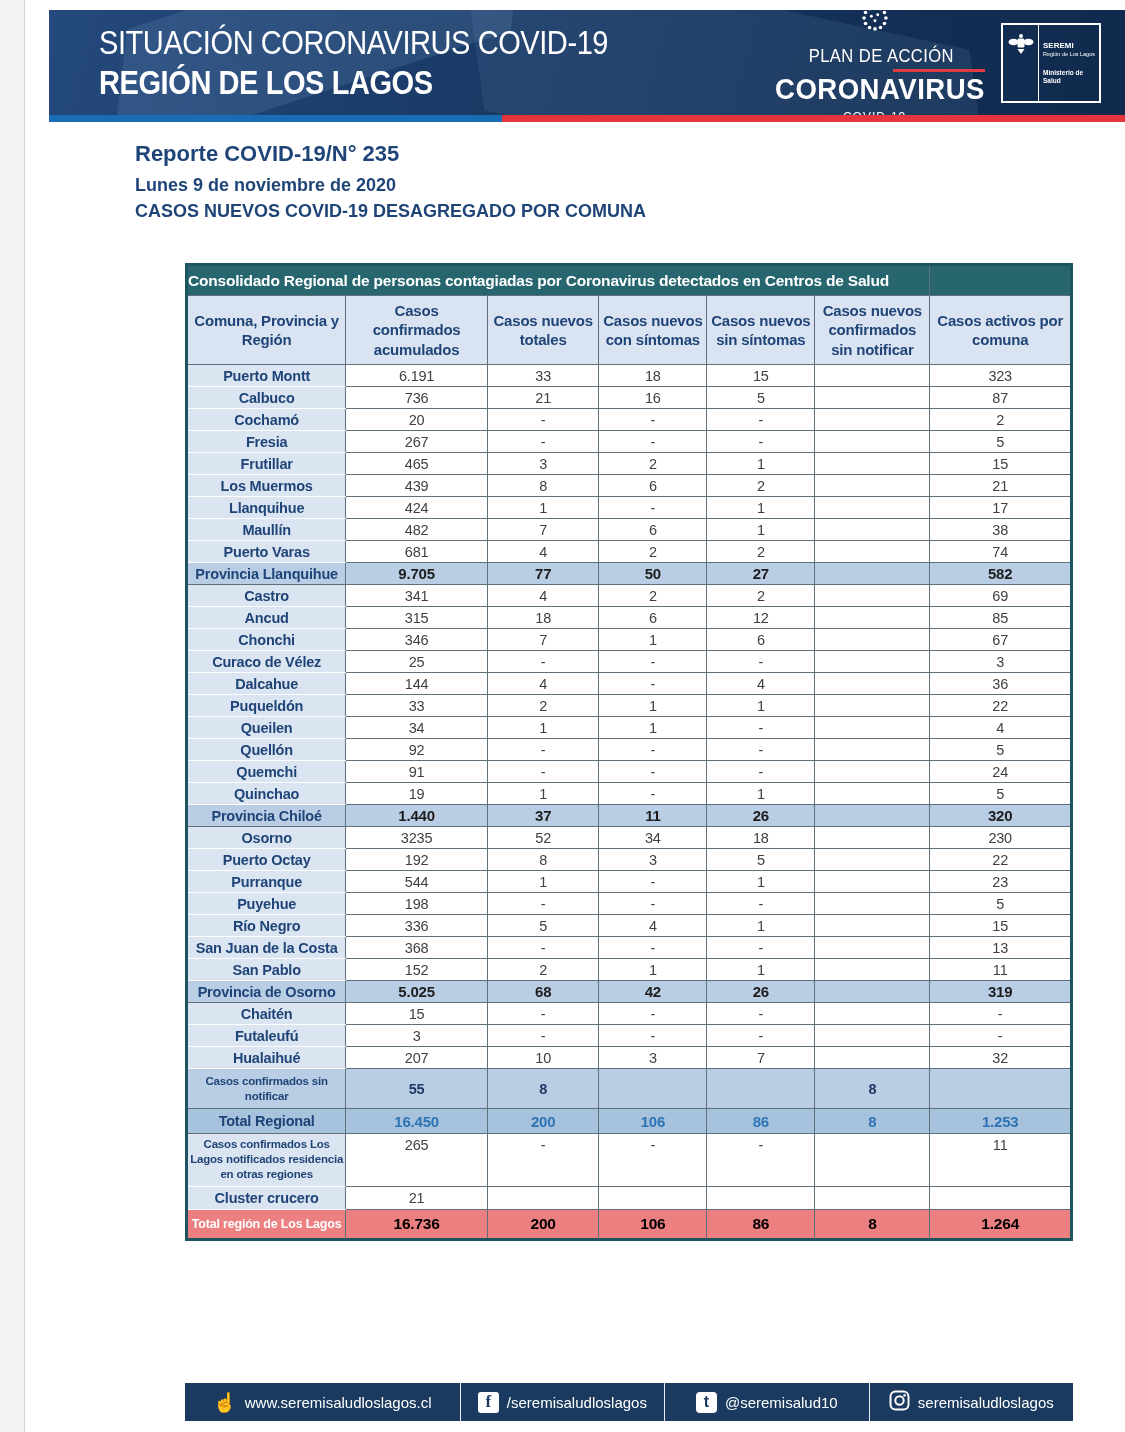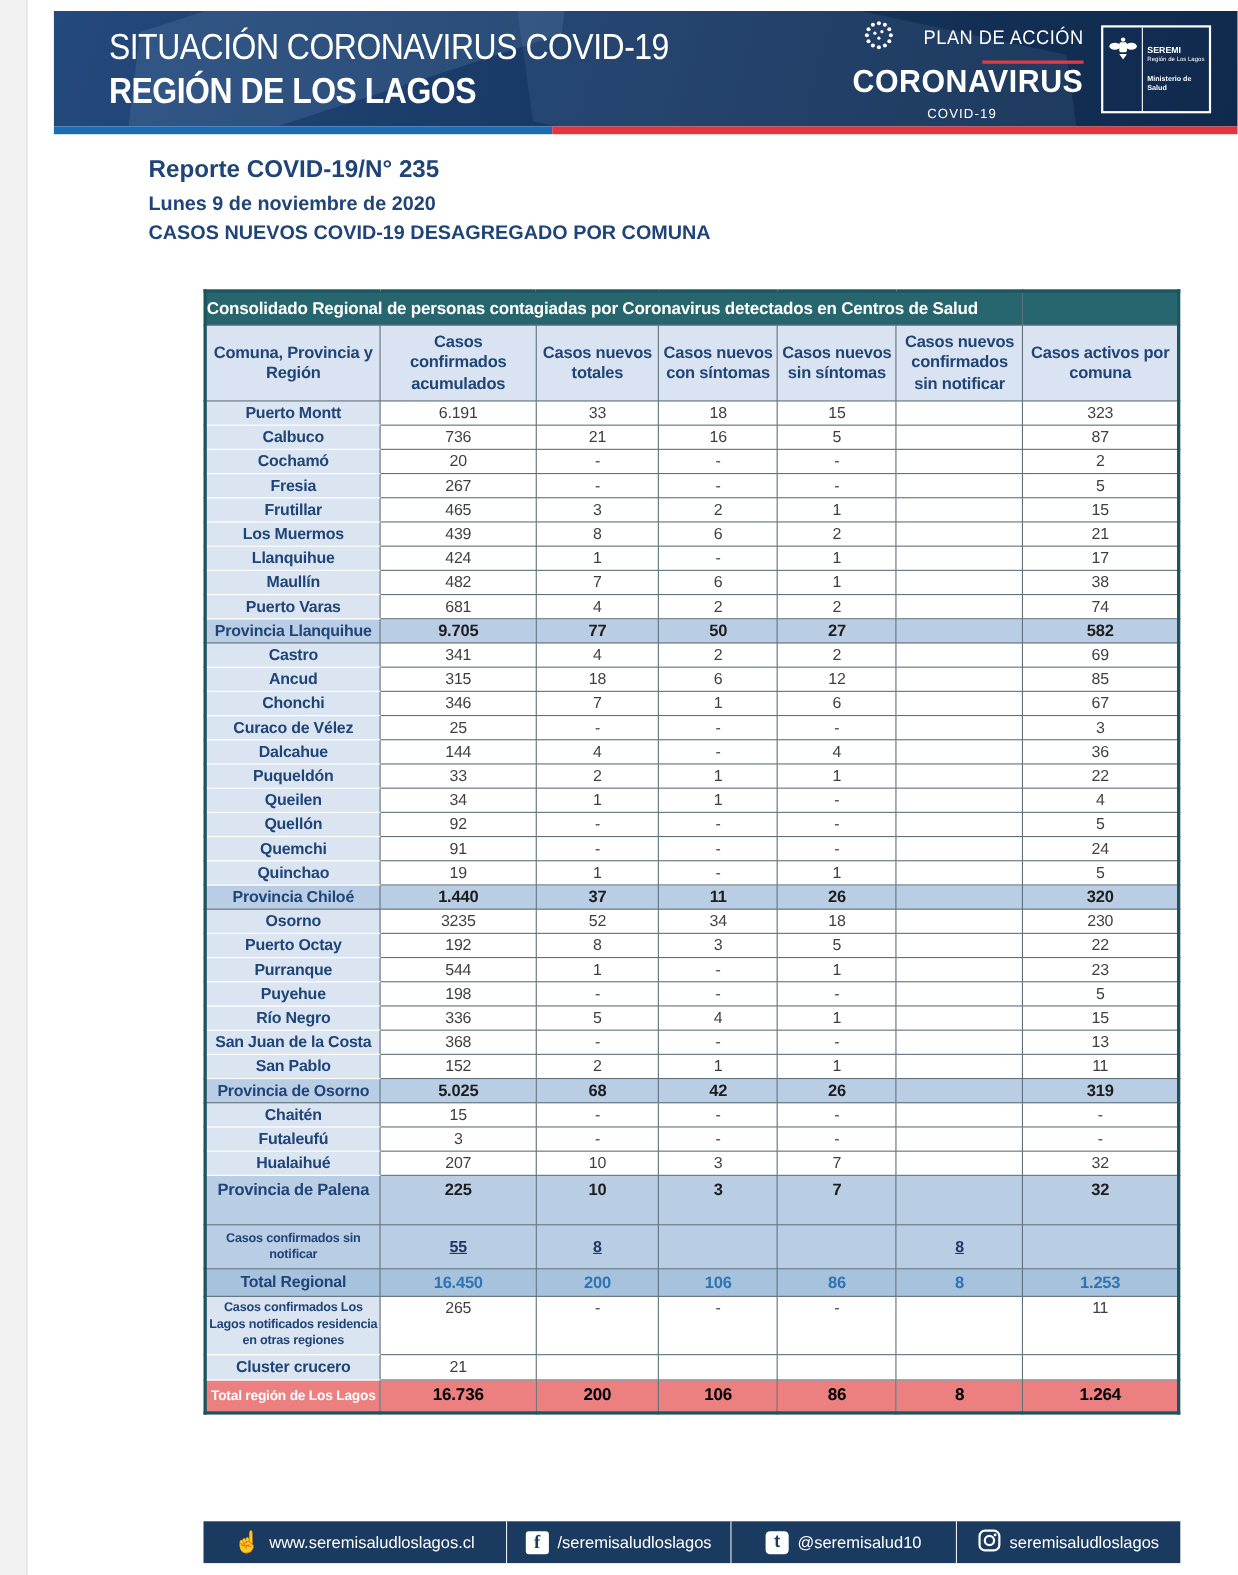--- a/index.html
+++ b/index.html
@@ -24,21 +24,21 @@
   }
   .banner:after {
     content:""; position:absolute; right:140px; top:-10px; width:520px; height:160px;
     background:rgba(130,165,205,0.12); transform:rotate(12deg) skewX(20deg);
   }
   .banner-titles { position:relative; z-index:2; padding-left:50px; color:#fff; }
   .banner-line1 { font-size:33px; letter-spacing:-0.5px; transform:scaleX(0.88); transform-origin:left center; white-space:nowrap; }
   .banner-line2 { font-size:33px; font-weight:bold; letter-spacing:-0.5px; transform:scaleX(0.88); transform-origin:left center; white-space:nowrap; margin-top:2px; }
   .banner-right { position:relative; z-index:2; display:flex; align-items:center; gap:16px; padding-right:26px; }
   .plan-block { color:#fff; text-align:right; }
-  .plan-top { display:flex; align-items:center; justify-content:flex-end; gap:8px; }
+  .plan-top { display:flex; align-items:center; justify-content:flex-end; gap:8px;flex-direction:column; }
   .plan-label { font-size:18px; letter-spacing:0.5px; transform:scaleX(0.92); transform-origin:right center; white-space:nowrap; }
   .plan-underline { width:92px; height:3px; background:#e03a42; margin:2px 0 0 auto; }
   .plan-title { font-size:29px; font-weight:bold; letter-spacing:0.5px; transform:scaleX(0.95); transform-origin:right center; margin-top:1px; }
   .plan-sub { font-size:12px; letter-spacing:1px; margin-top:4px;text-align:center; }
   .gov-box { width:100px; height:80px; border:2px solid #fff; display:flex; }
   .gov-emblem { width:36px; border-right:1.5px solid #fff; display:flex; align-items:flex-start; justify-content:center; padding-top:8px; }
   .gov-text { flex:1; color:#fff; padding:16px 4px; display:flex; flex-direction:column; }
   .gov-l1 { font-size:8px; font-weight:bold; }
   .gov-l2 { font-size:5.5px; margin-top:1px; }
   .gov-l3 { font-size:6.5px; font-weight:bold; margin-top:auto; line-height:1.2; }
@@ -69,21 +69,21 @@
   tbody .c-label { background:#dbe5f2; color:#1f4477; font-weight:bold; border-color:#fff; border-right-color:#5f707a; }
   tbody .c-val { background:#fff; color:#3f3f3f; }
 
   .row-province td, .row-palena td, .row-special td { background:#b9cde4; }
   .row-province .c-label, .row-palena .c-label, .row-special .c-label { background:#b9cde4; color:#1f4477; border-color:#5f707a; }
   .row-province .c-val, .row-palena .c-val { background:#b9cde4; color:#1d1d1d; font-weight:bold; font-size:15px; }
   .row-palena td { height:45px; vertical-align:top; padding-top:4px; }
   .row-palena .c-label { font-size:15px; }
   .row-special td { height:40px; }
   .row-special .c-label { font-size:11.5px; line-height:1.3; }
-  .row-special .c-val { background:#b9cde4; color:#1f3864; font-weight:bold;text-decoration:underline; }
+  .row-special .c-val { background:#b9cde4; color:#1f3864; font-weight:bold; }
 
   .row-total td { background:#a6c2dd; height:25px; font-weight:bold; }
   .row-total .c-label { background:#a6c2dd; color:#1f4477; border-color:#5f707a; }
   .row-total .c-val { background:#a6c2dd; color:#2e74b5; font-size:15px; }
 
   .row-info td { height:53px; vertical-align:top; padding-top:3px; }
   .row-info .c-label { font-size:11.5px; line-height:1.3; text-align:center; }
   .row-cluster td { height:23px; }
 
   .row-grand td { background:#ec7f7f; color:#fff; font-weight:bold; height:30px;text-align:center; }
@@ -480,29 +480,20 @@
           </tr>
           <tr class="row-comuna">
             <td class="c-label">Hualaihué</td>
             <td class="c-val">207</td>
             <td class="c-val">10</td>
             <td class="c-val">3</td>
             <td class="c-val">7</td>
             <td class="c-val"></td>
             <td class="c-val">32</td>
           </tr>
-          <tr class="row-palena">
-            <td class="c-label">Provincia de Palena</td>
-            <td class="c-val">225</td>
-            <td class="c-val">10</td>
-            <td class="c-val">3</td>
-            <td class="c-val">7</td>
-            <td class="c-val"></td>
-            <td class="c-val">32</td>
-          </tr>
           <tr class="row-special">
             <td class="c-label">Casos confirmados sin notificar</td>
             <td class="c-val">55</td>
             <td class="c-val">8</td>
             <td class="c-val"></td>
             <td class="c-val"></td>
             <td class="c-val">8</td>
             <td class="c-val"></td>
           </tr>
           <tr class="row-total">

